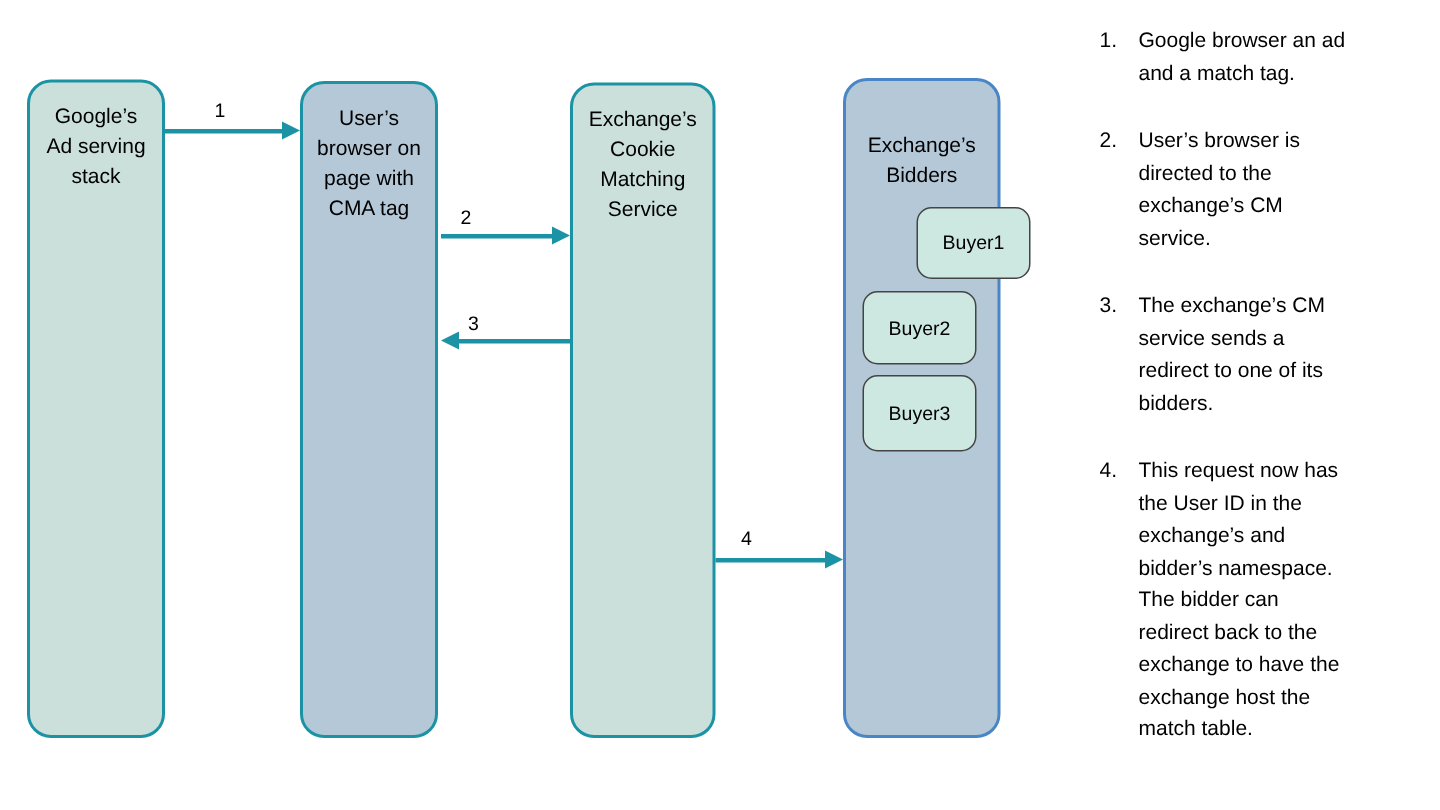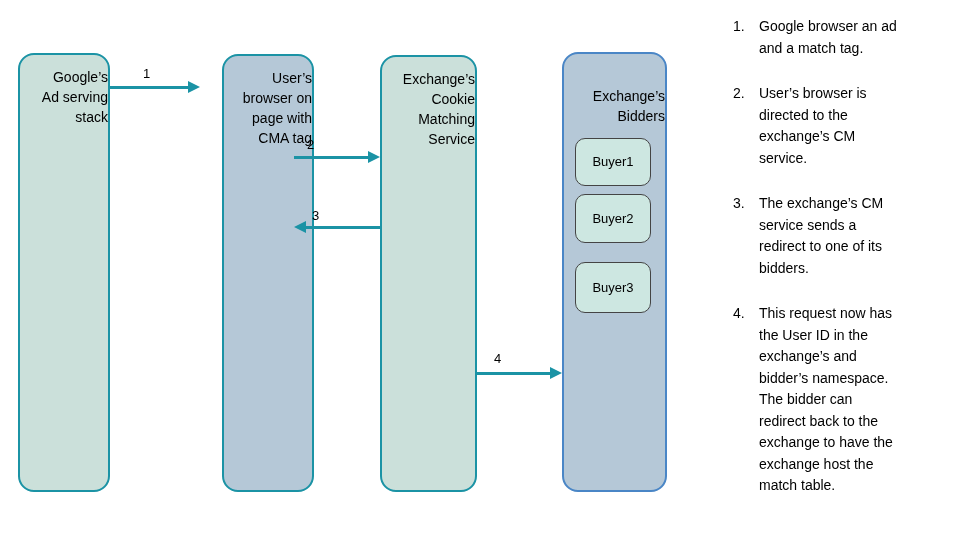--- a/index.html
+++ b/index.html
@@ -3,40 +3,40 @@
 <meta charset="utf-8">
 <style>
   html,body{margin:0;padding:0;background:#fff;}
   .slide{
     position:relative;width:960px;height:540px;background:#ffffff;overflow:hidden;
     font-family:"Liberation Sans", sans-serif;color:#000;
   }
   
   .node{
     position:absolute;border-radius:16px;box-sizing:border-box;
-    text-align:right;font-size:14px;line-height:20px;white-space:pre-line;
+    text-align:center;font-size:14px;line-height:20px;white-space:pre-line;
     padding-top:12px;
   }
   .node.teal{background:#cbe0da;border:2px solid #1b93a5;}
   .node.blue{background:#b5c8d7;border:2px solid #1b93a5;}
   .node.blue-border{border:2px solid #4a86c6;}
   #node-google  {left:18px; top:53px; width:92px; height:439px;}
-  #node-browser {left:200px;top:54px; width:92px; height:438px;margin-left:22px;}
+  #node-browser {left:200px;top:54px; width:92px; height:438px;}
   #node-cm      {left:380px;top:55px; width:97px; height:437px;}
   #node-bidders {left:562px;top:52px; width:105px;height:440px;}
   
   .buyer{
     position:absolute;left:11px;width:74px;height:46px;border-radius:10px;
     background:#cde7e1;border:1px solid #444444;
     display:flex;align-items:center;justify-content:center;
     font-size:13px;white-space:nowrap;
   }
-  #buyer-1{top:84px;}
+  #buyer-1{top:84px;margin-left:36px;}
   #buyer-2{top:140px;height:47px;}
-  #buyer-3{top:208px;height:49px;}
+  #buyer-3{top:196px;height:49px;}
   #buyer-n{top:332px;height:48px;}
   
   .arrow-line{position:absolute;height:3px;background:#1b93a5;}
   .arrow-head{position:absolute;width:0;height:0;border-top:6px solid transparent;border-bottom:6px solid transparent;}
   .arrow-head.right{border-left:12px solid #1b93a5;}
   .arrow-head.left {border-right:12px solid #1b93a5;}
   #arrow1-line{left:110px;top:86px;width:80px;}  #arrow1-head{left:188px;top:81px;}
   #arrow2-line{left:294px;top:156px;width:75px;} #arrow2-head{left:368px;top:151px;}
   #arrow3-line{left:306px;top:226px;width:74px;} #arrow3-head{left:294px;top:221px;}
   #arrow4-line{left:477px;top:372px;width:74px;} #arrow4-head{left:550px;top:367px;}

